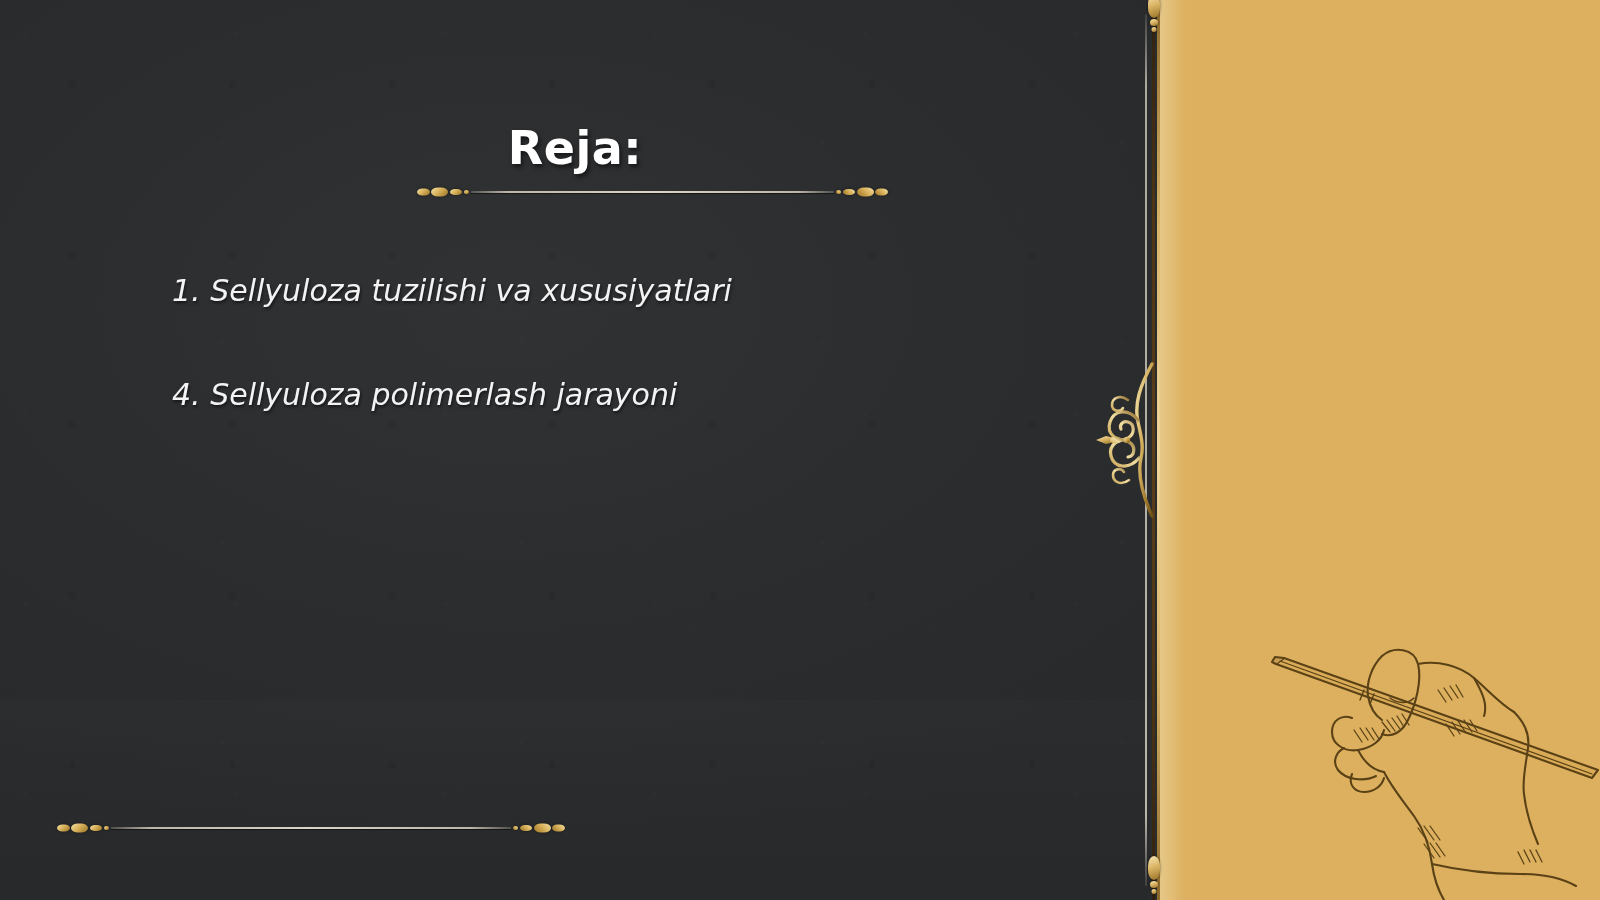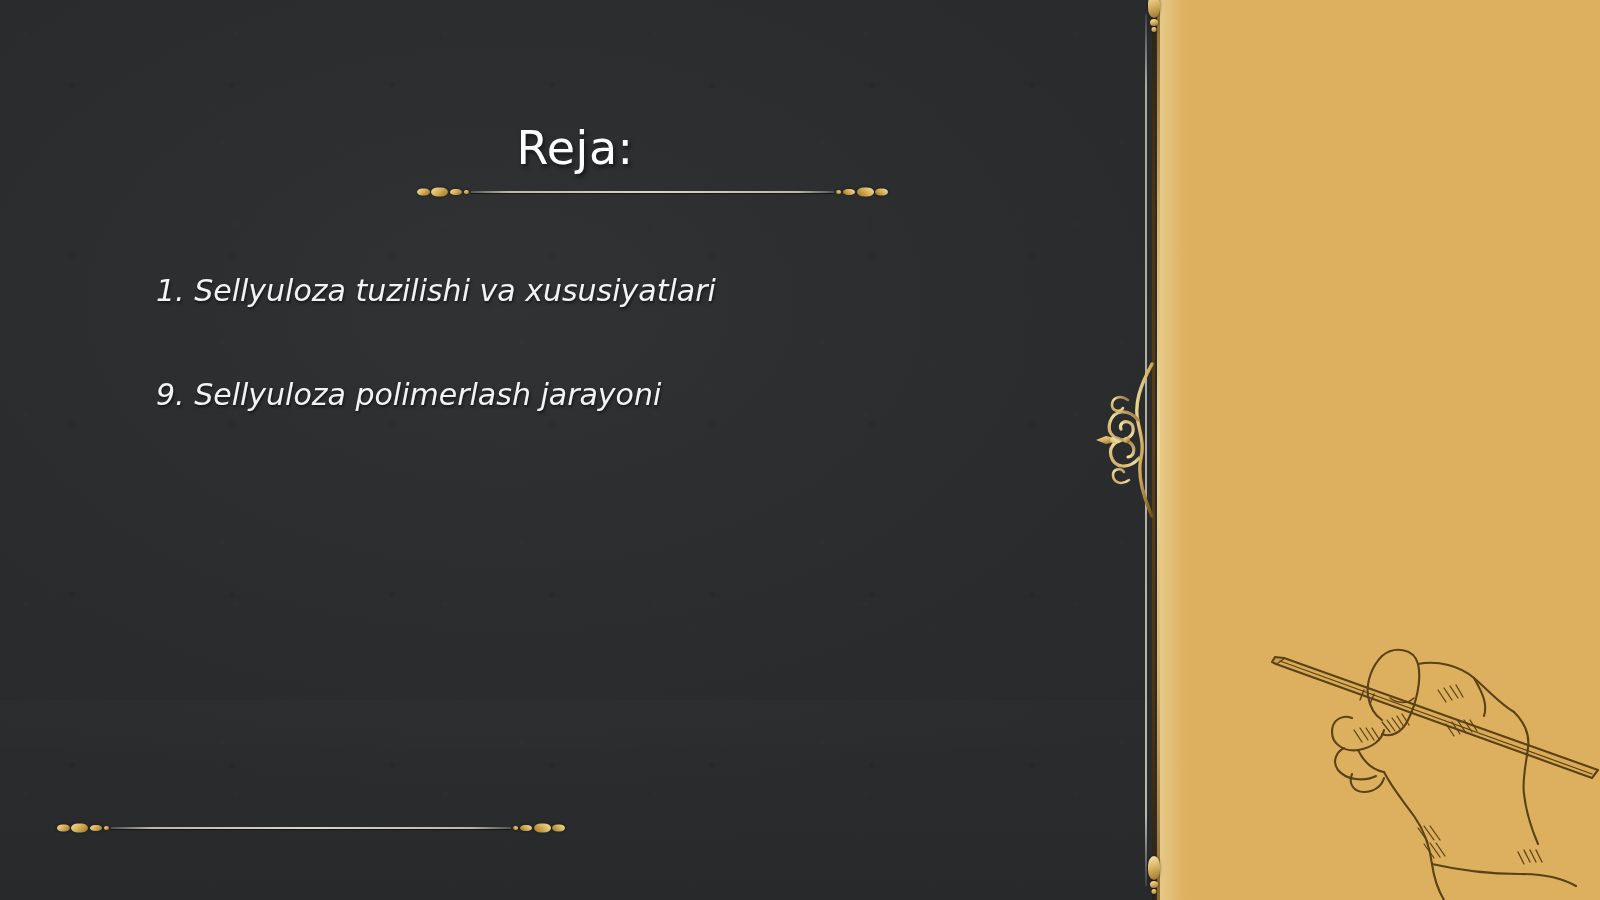--- a/index.html
+++ b/index.html
@@ -69,21 +69,21 @@
     left: 0;
     top: 124px;
     width: 1150px;
     text-align: center;
   }
 
   .slide-title {
     display: inline-block;
     font-family: "DejaVu Sans", sans-serif;
     font-size: 46px;
-    font-weight: 400;
+    font-weight: 700;
     letter-spacing: .5px;
     color: #ffffff;
     text-shadow: 2px 3px 4px rgba(0,0,0,.55);
     line-height: 1.05;
   }
 
   
   .rule {
     position: absolute;
     height: 14px;
@@ -123,21 +123,21 @@
   .rule-cap .b1 { left: 2px;  width: 13px; height: 7px; border-radius: 50% / 60%; transform: translateY(-50%); }
   .rule-cap .b2 { left: 16px; width: 17px; height: 9px; border-radius: 50% / 60%; transform: translateY(-50%); }
   .rule-cap .b3 { left: 35px; width: 12px; height: 6px; border-radius: 50% / 60%; transform: translateY(-50%); }
   .rule-cap .b4 { left: 49px; width: 5px;  height: 4px; border-radius: 50%; transform: translateY(-50%); }
 
   .rule-cap.flip { transform: scaleX(-1); }
 
   
   .agenda {
     position: absolute;
-    left: 156px;
+    left: 172px;
     top: 272px;
     width: 880px;
   }
 
   .agenda-item {
     font-family: "DejaVu Sans", sans-serif;
     font-style: italic;
     font-weight: 400;
     font-size: 30px;
     line-height: 1.25;
@@ -264,21 +264,21 @@
     <span class="rule-cap flip">
       <i class="b1"></i>
         <i class="b2"></i>
         <i class="b3"></i>
         <i class="b4"></i>
     </span>
   </div>
 
   <div class="agenda">
     <p class="agenda-item">1. Sellyuloza tuzilishi va xususiyatlari</p>
-    <p class="agenda-item">9. Sellyuloza polimerlash jarayoni</p>
+    <p class="agenda-item">4. Sellyuloza polimerlash jarayoni</p>
   </div>
 
   <div class="rule rule-bottom">
     <span class="rule-cap">
       <i class="b1"></i>
         <i class="b2"></i>
         <i class="b3"></i>
         <i class="b4"></i>
     </span>
     <span class="rule-line"></span>

